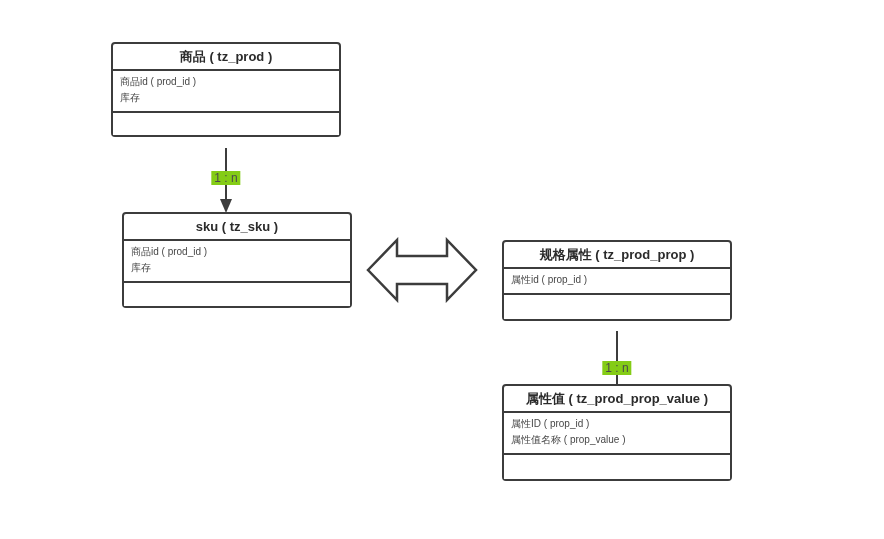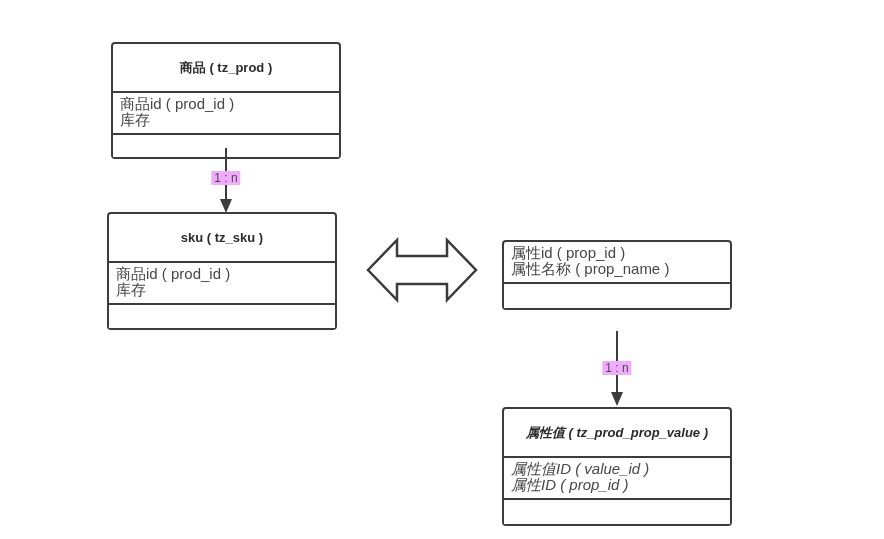--- a/index.html
+++ b/index.html
@@ -19,27 +19,27 @@
     border-radius: 4px;
     background: #ffffff;
   }
   .entity-title {
     border-bottom: 2px solid #3c3c3c;
     font-size: 13px;
     line-height: 15px;
     font-weight: 700;
     color: #2b2b2b;
     text-align: center;
-    padding: 16px 4px;
+    padding: 5px 4px;
     white-space: nowrap;
   }
   .entity-fields {
     border-bottom: 2px solid #3c3c3c;
     padding: 3px 7px 5px 7px;
-    font-size: 15px;
+    font-size: 10px;
     line-height: 16px;
     color: #474747;
   }
   .entity-field { white-space: nowrap; }
   .entity-footer { background: #ffffff; }
   .footer-22 { height: 22px; }
   .footer-23 { height: 23px; }
   .footer-24 { height: 24px; }
   .connector-line {
     position: absolute;
@@ -50,21 +50,21 @@
     position: absolute;
     width: 0;
     height: 0;
     border-left: 6px solid transparent;
     border-right: 6px solid transparent;
     border-top: 14px solid #3c3c3c;
   }
   .relation-label {
     position: absolute;
     transform: translateX(-50%);
-    background: #f0abfc;
+    background: #84cc16;
     color: #4a4a4a;
     font-size: 12px;
     padding: 0 3px;
     white-space: nowrap;
   }
   .double-arrow { position: absolute; }
 </style>
 </head>
 <body>
 
@@ -76,47 +76,47 @@
       <div class="entity-field">商品id ( prod_id )</div>
       <div class="entity-field">库存</div>
     </div>
     <div class="entity-footer footer-22"></div>
   </div>
 
   <div class="connector-line" style="left:225px; top:148px; height:51px;"></div>
   <div class="arrowhead-down" style="left:220px; top:199px;"></div>
   <div class="relation-label" style="left:226px; top:171px;">1 : n</div>
 
-  <div class="entity" style="left:107px; top:212px;">
+  <div class="entity" style="left:122px; top:212px;">
     <div class="entity-title">sku ( tz_sku )</div>
     <div class="entity-fields">
       <div class="entity-field">商品id ( prod_id )</div>
       <div class="entity-field">库存</div>
     </div>
     <div class="entity-footer footer-23"></div>
   </div>
 
   <svg class="double-arrow" style="left:366px; top:237px;" width="112" height="66" viewBox="0 0 112 66">
     <polygon points="2,33 31,3 31,19 81,19 81,3 110,33 81,63 81,47 31,47 31,63" fill="#ffffff" stroke="#3c3c3c" stroke-width="2.5" stroke-linejoin="miter"></polygon>
   </svg>
 
   <div class="entity" style="left:502px; top:240px;">
+    <div class="entity-title">规格属性 ( tz_prod_prop )</div>
     <div class="entity-fields">
       <div class="entity-field">属性id ( prop_id )</div>
-      <div class="entity-field">属性名称 ( prop_name )</div>
     </div>
     <div class="entity-footer footer-24"></div>
   </div>
 
   <div class="connector-line" style="left:616px; top:331px; height:61px;"></div>
   <div class="arrowhead-down" style="left:611px; top:392px;"></div>
   <div class="relation-label" style="left:617px; top:361px;">1 : n</div>
 
-  <div class="entity" style="left:502px; top:407px;font-style:italic;">
+  <div class="entity" style="left:502px; top:384px;">
     <div class="entity-title">属性值 ( tz_prod_prop_value )</div>
     <div class="entity-fields">
-      <div class="entity-field">属性值ID ( value_id )</div>
       <div class="entity-field">属性ID ( prop_id )</div>
+      <div class="entity-field">属性值名称 ( prop_value )</div>
     </div>
     <div class="entity-footer footer-24"></div>
   </div>
 
 </div>
 
 </body></html>

